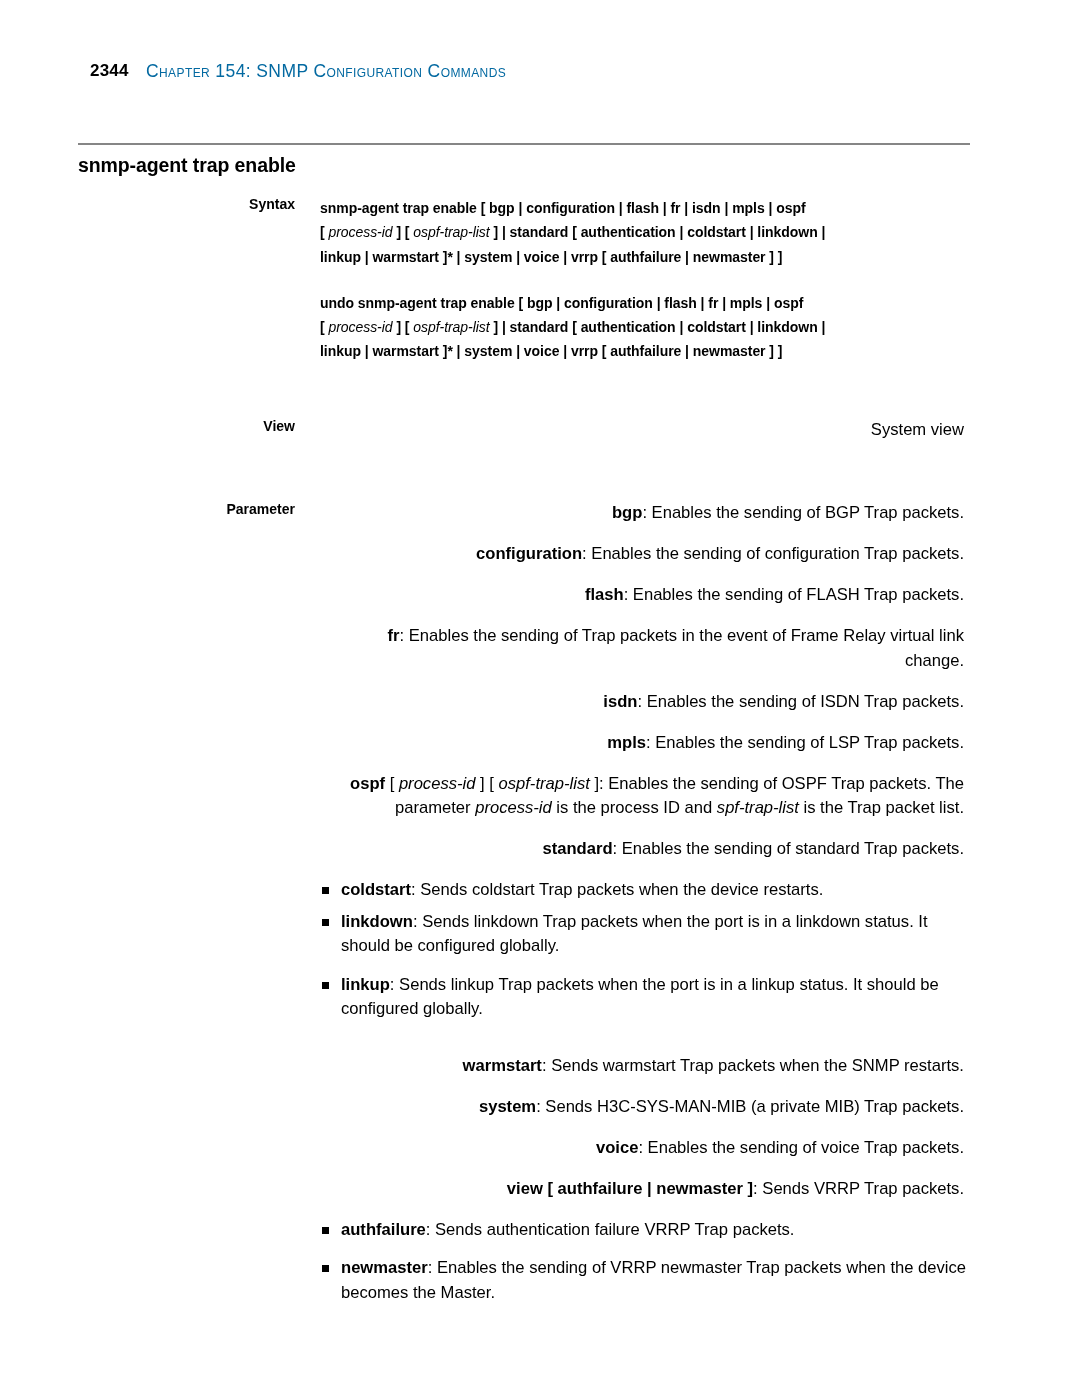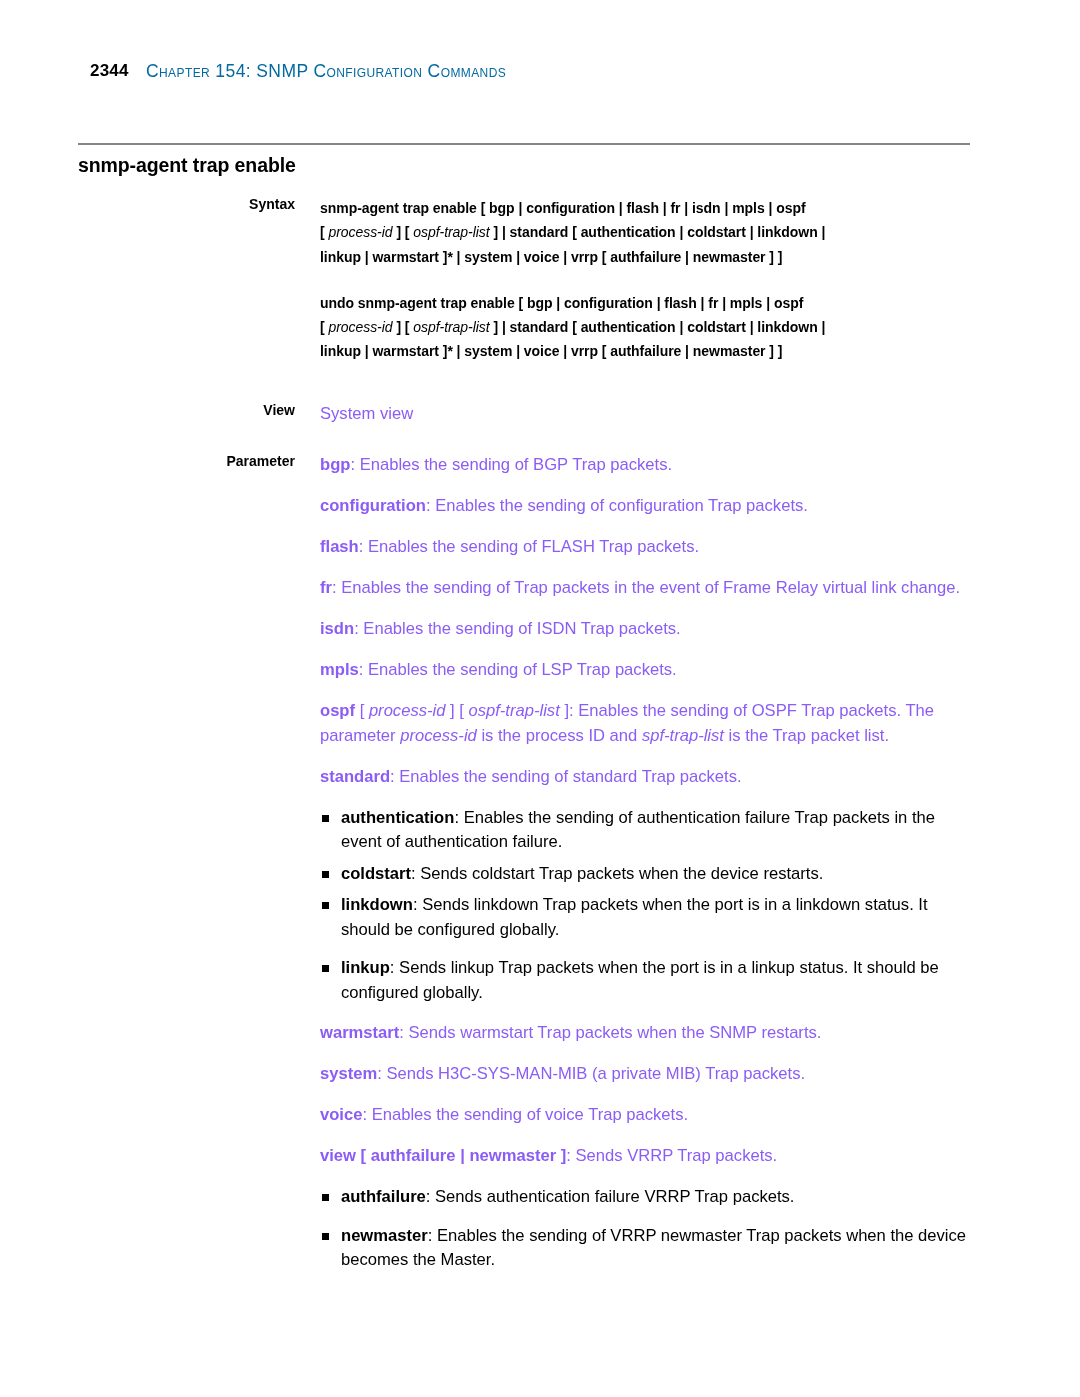--- a/index.html
+++ b/index.html
@@ -116,22 +116,23 @@
   }
   .syntax-block + .syntax-block {
     margin-top: 22px;
   }
 
   
   .para {
     font-family: "Liberation Sans", sans-serif;
     font-size: 16.6px;
     line-height: 24.5px;
-    color: #8b5cf6;
-    margin: 0;
+    color: #000000;
+    margin: 16px;
+    text-align: right;
   }
   .para + .para {
     margin-top: 16.5px;
   }
   .para b {
     font-weight: bold;
   }
   .para i {
     font-style: italic;
   }
@@ -222,21 +223,20 @@
 
         <p class="para"><b>isdn</b><span>: Enables the sending of ISDN Trap packets.</span></p>
 
         <p class="para"><b>mpls</b><span>: Enables the sending of LSP Trap packets.</span></p>
 
         <p class="para"><b>ospf</b><span> [ </span><i>process-id</i><span> ] [ </span><i>ospf-trap-list</i><span> ]</span><span>: Enables the sending of OSPF Trap packets. The parameter </span><i>process-id</i><span> is the process ID and </span><i>spf-trap-list</i><span> is the Trap packet list.</span></p>
 
         <p class="para"><b>standard</b><span>: Enables the sending of standard Trap packets.</span></p>
 
         <ul class="bullets">
-          <li><span class="sq"></span><b>authentication</b><span>: Enables the sending of authentication failure Trap packets in the event of authentication failure.</span></li>
           <li><span class="sq"></span><b>coldstart</b><span>: Sends coldstart Trap packets when the device restarts.</span></li>
           <li><span class="sq"></span><b>linkdown</b><span>: Sends linkdown Trap packets when the port is in a linkdown status. It should be configured globally.</span></li>
           <li><span class="sq"></span><b>linkup</b><span>: Sends linkup Trap packets when the port is in a linkup status. It should be configured globally.</span></li>
         </ul>
 
         <div class="spacer-after-list"></div>
 
         <p class="para"><b>warmstart</b><span>: Sends warmstart Trap packets when the SNMP restarts.</span></p>
 
         <p class="para"><b>system</b><span>: Sends H3C-SYS-MAN-MIB (a private MIB) Trap packets.</span></p>

